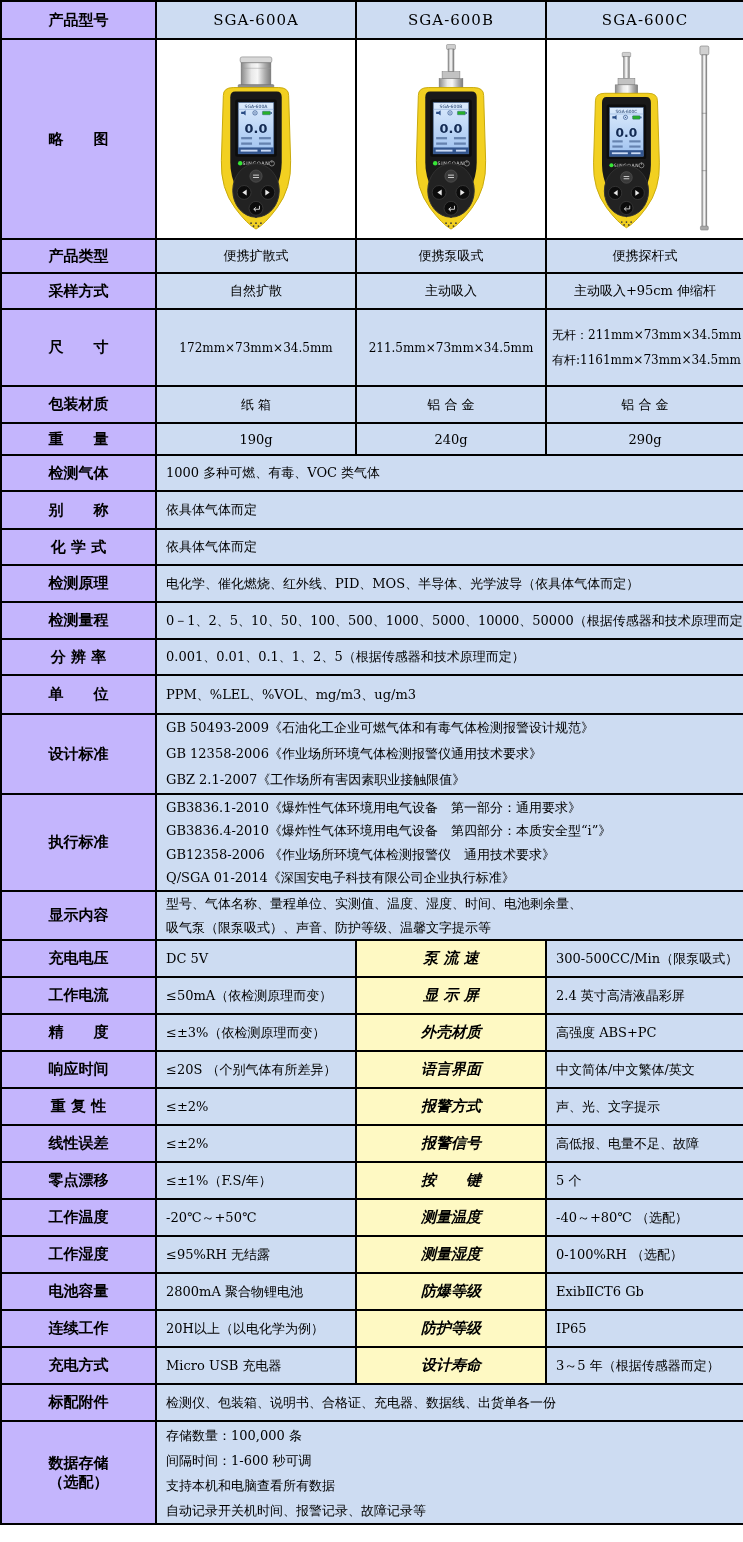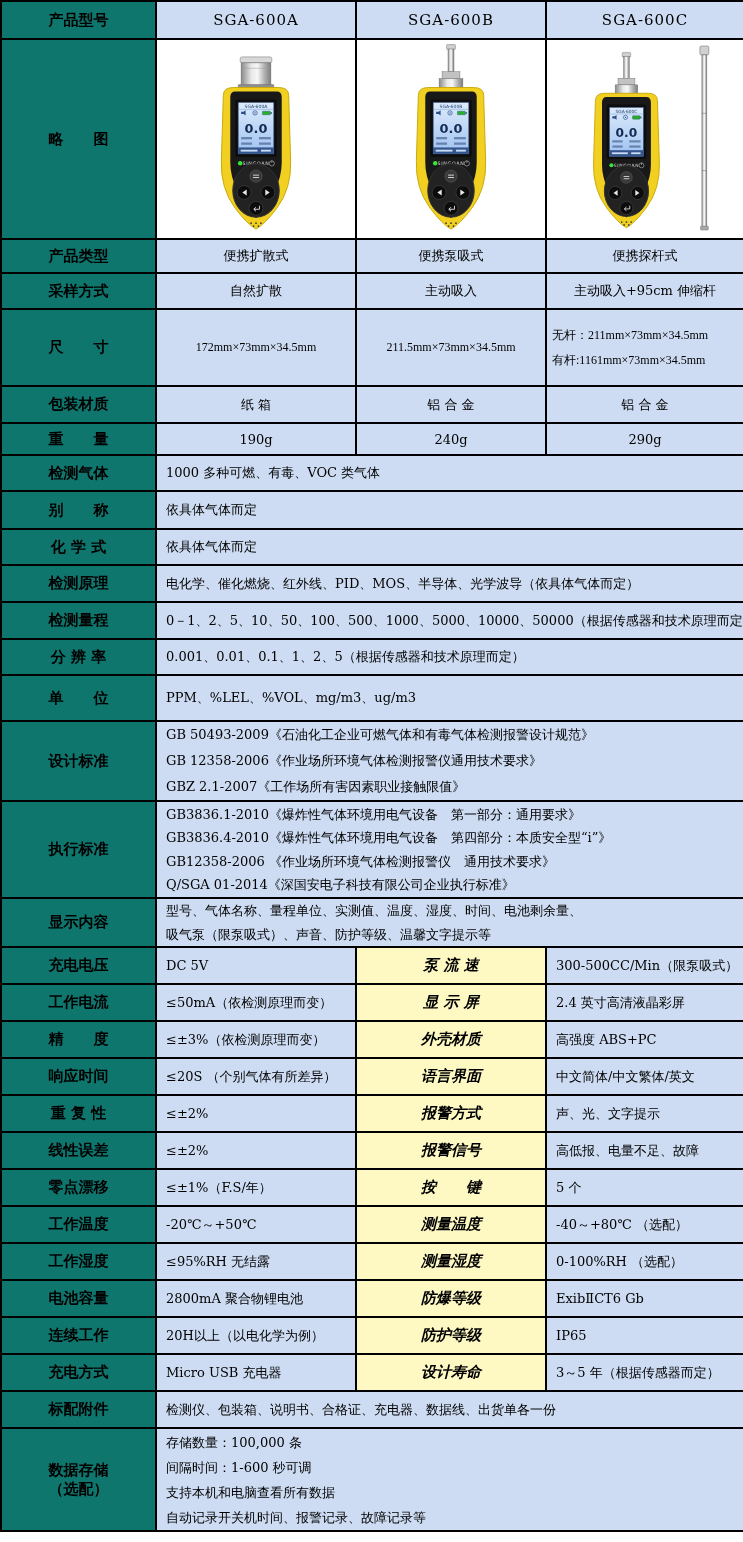--- a/index.html
+++ b/index.html
@@ -1,25 +1,25 @@
 <!DOCTYPE html>
 <html><head>
 <meta charset="utf-8">
 <style>
   html,body{margin:0;padding:0;background:#fff;}
   body{width:743px;font-family:"DejaVu Sans","Liberation Sans",sans-serif;}
   table.spec{border-collapse:collapse;table-layout:fixed;width:743px;}
   .spec td{border:2px solid #000;overflow:hidden;vertical-align:middle;}
-  .lbl{background:#0f766e;font-weight:bold;font-size:15px;text-align:center;color:#000;
+  .lbl{background:#c4b5fd;font-weight:bold;font-size:15px;text-align:center;color:#000;
        font-family:"DejaVu Sans","Liberation Sans",sans-serif;}
   .lbl.mid{background:#fef9c3;font-style:italic;}
   .val{background:#cddcf2;font-family:"DejaVu Serif","Liberation Serif",serif;
        font-size:13px;color:#000;padding:0 9px;white-space:nowrap;margin-left:8px;}
   .val.ctr{text-align:center;padding:0 2px;}
-  .val.small{font-size:12px;padding:13px 5px;font-family:Liberation Serif, serif;}
+  .val.small{font-size:12px;padding:13px 5px;}
   .hdr{background:#cddcf2;font-family:"DejaVu Serif","Liberation Serif",serif;
        font-size:15px;text-align:center;letter-spacing:1px;color:#000;}
   .img-cell{background:#ffffff;padding:0;text-align:center;}
   .ln{line-height:24.5px;}
   .lh26 .ln{line-height:26px;}
   .lh25 .ln{line-height:25px;}
   .lh23 .ln{line-height:23.5px;}
   svg.device{display:block;margin:3px auto 0 auto;}
   .scr-title{font-size:4.6px;text-anchor:middle;fill:#23406e;font-family:"DejaVu Sans",sans-serif;}
   .scr-value{font-size:13px;font-weight:bold;text-anchor:middle;fill:#132a52;
@@ -213,21 +213,21 @@
     <td class="val" colspan="3">电化学、催化燃烧、红外线、PID、MOS、半导体、光学波导（依具体气体而定）</td>
   </tr>
   <tr style="height:37px">
     <td class="lbl">检测量程</td>
     <td class="val" colspan="3">0－1、2、5、10、50、100、500、1000、5000、10000、50000（根据传感器和技术原理而定）</td>
   </tr>
   <tr style="height:36px">
     <td class="lbl">分 辨 率</td>
     <td class="val" colspan="3">0.001、0.01、0.1、1、2、5（根据传感器和技术原理而定）</td>
   </tr>
-  <tr style="height:46px">
+  <tr style="height:39px">
     <td class="lbl">单　　位</td>
     <td class="val" colspan="3">PPM、%LEL、%VOL、mg/m3、ug/m3</td>
   </tr>
 
   <tr style="height:80px">
     <td class="lbl">设计标准</td>
     <td class="val lh26" colspan="3">
       <div class="ln">GB 50493-2009《石油化工企业可燃气体和有毒气体检测报警设计规范》</div>
       <div class="ln">GB 12358-2006《作业场所环境气体检测报警仪通用技术要求》</div>
       <div class="ln">GBZ 2.1-2007《工作场所有害因素职业接触限值》</div>

